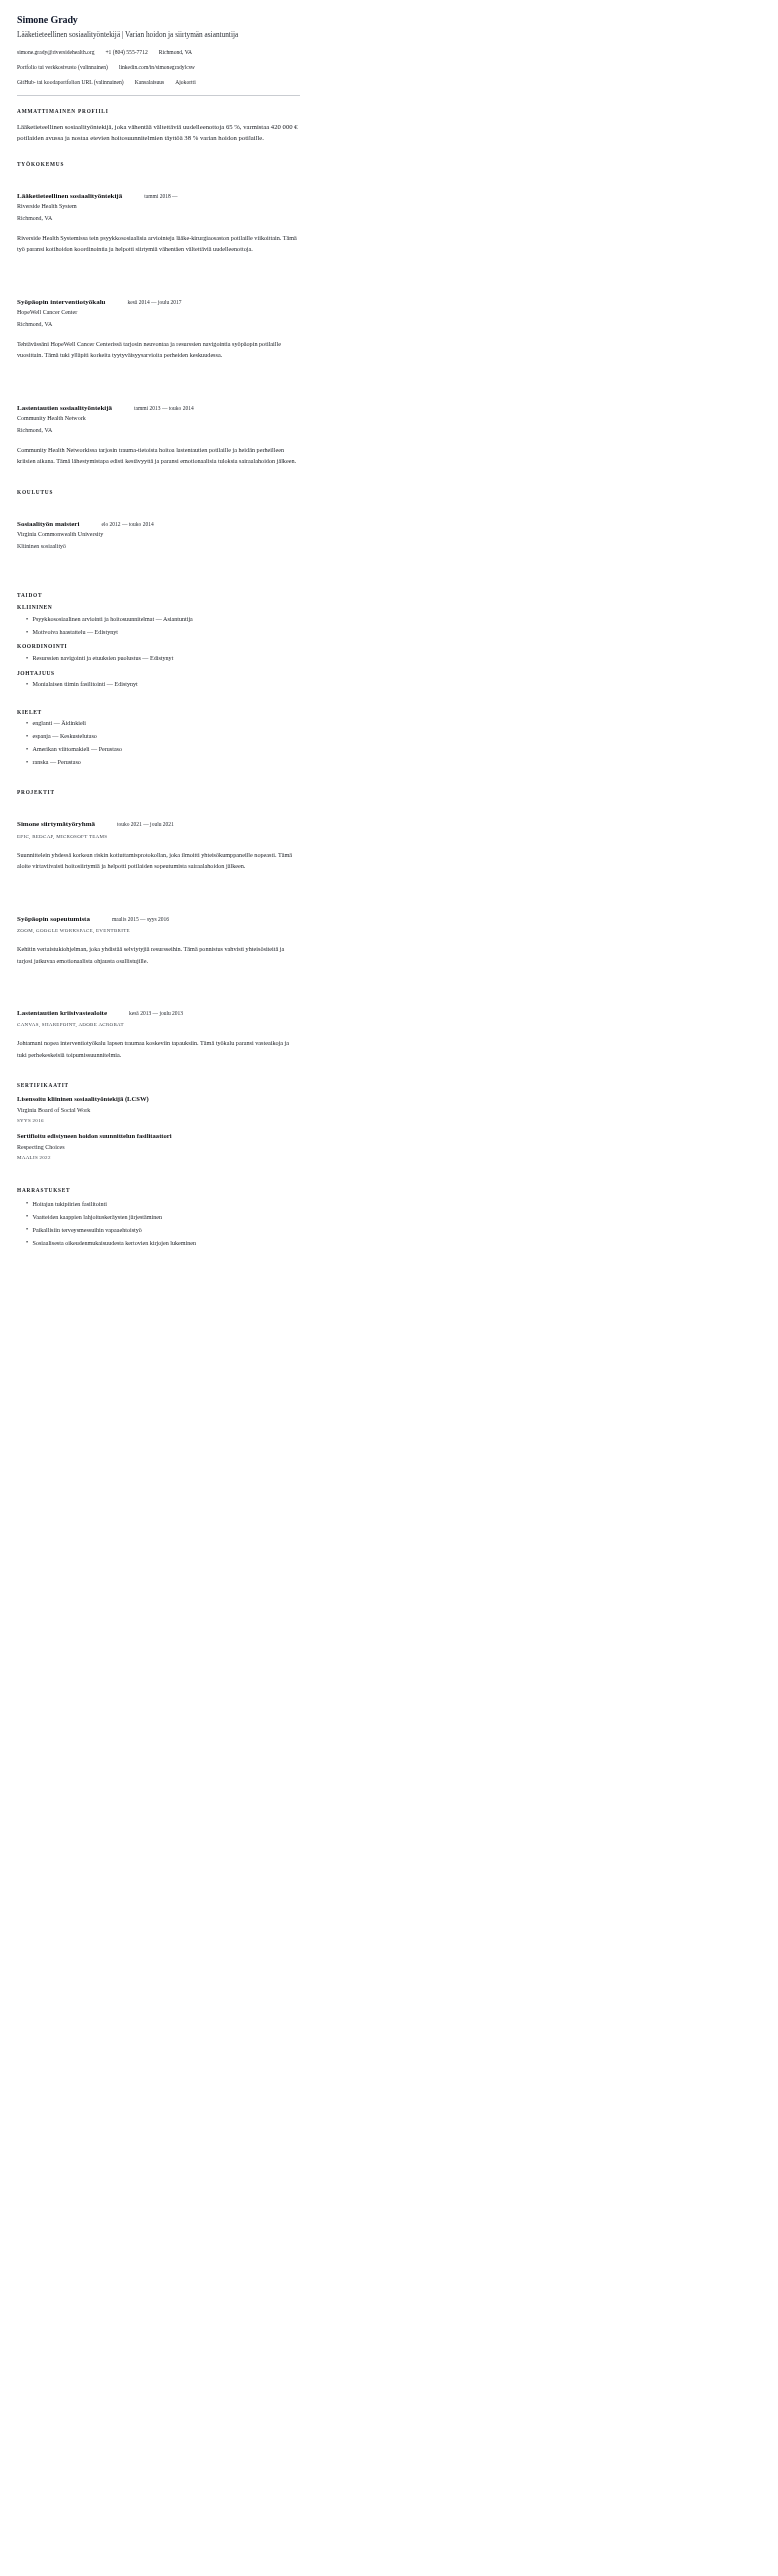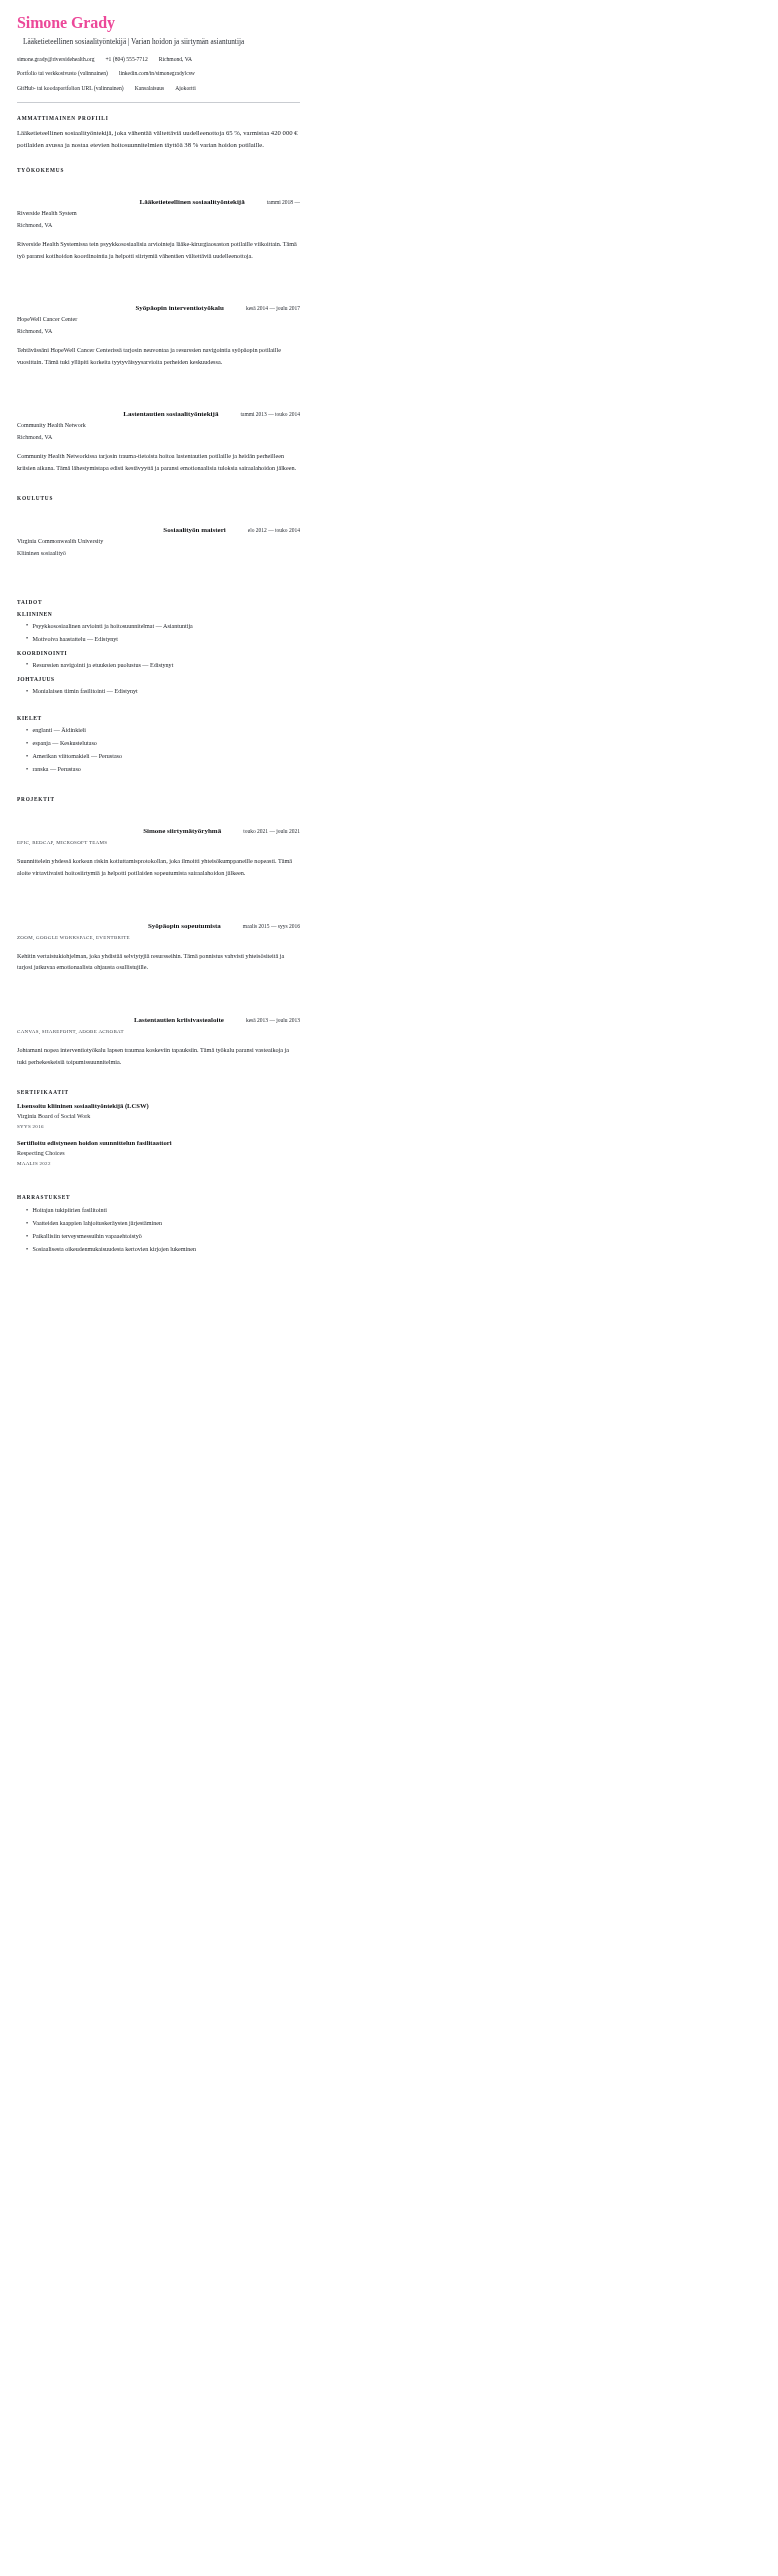--- a/index.html
+++ b/index.html
@@ -22,32 +22,32 @@
     padding: 14.3px 0 26px 0;
   }
   .sheet {
     width: 283px;
     margin: 0 0 0 17px;
     box-sizing: border-box;
   }
 
   
   .name {
-    font-size: 16px;
+    font-size: 10px;
     font-weight: 700;
     letter-spacing: -0.1px;
     line-height: 1.12;
     margin: 0 0 4.5px 0;
-    color: #ec4899;
+    color: #0f172a;
   }
   .headline {
     font-size: 7.3px;
     line-height: 1.35;
     color: #2b2f36;
-    margin: 0 0 9px 6px;
+    margin: 0 0 9px 0;
     font-weight: 400;
   }
   .contact-row {
     font-size: 5.6px;
     line-height: 1.4;
     color: #23262c;
     margin: 0 0 7.1px 0;
     display: flex;
     flex-wrap: wrap;
     align-items: baseline;
@@ -79,21 +79,21 @@
     line-height: 1.72;
     color: #1b1e24;
     margin: 0 0 2.6px 0;
     text-align: left;
   }
 
   
   .entry { margin: 0 0 3.9px 0; }
   .entry-head {
     display: flex;
-    justify-content: flex-end;
+    justify-content: flex-start;
     align-items: baseline;
     gap: 22px;
     margin-top: 25px;
   }
   .entry-title {
     font-size: 7px;
     font-weight: 700;
     color: #101114;
     line-height: 1.3;
   }

